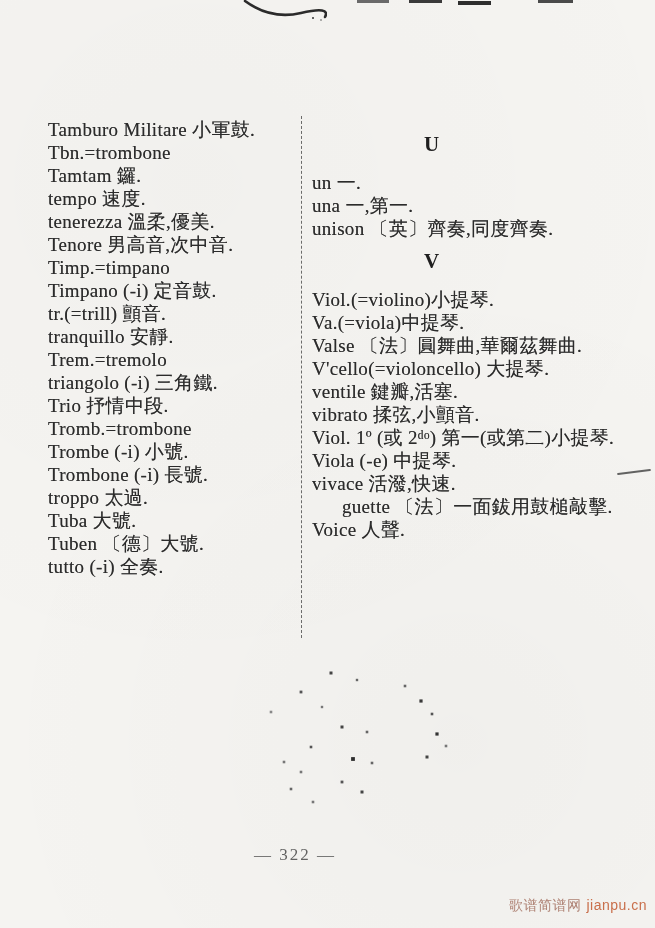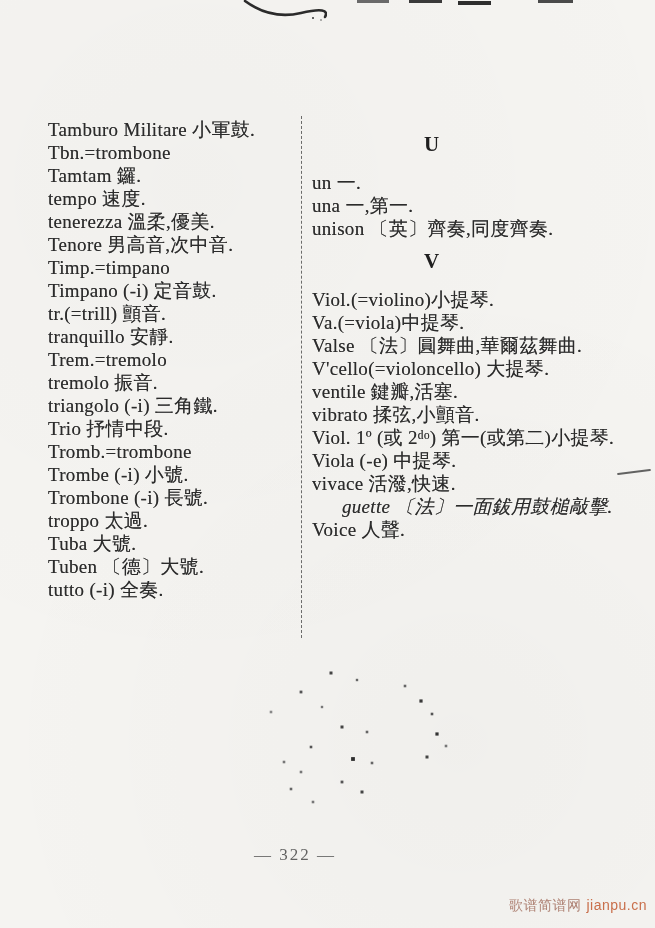--- a/index.html
+++ b/index.html
@@ -41,21 +41,20 @@
     font-size: 19px;
     line-height: 16px;
     letter-spacing: 0.3px;
     white-space: nowrap;
     color: #2b2b2b;
     text-shadow: 0 0 0.4px rgba(40,40,40,0.55);
   }
   .entry-line.cont {
     padding-left: 30px;
     margin-top: 7px;
-    font-style: italic;
   }
   .section-letter {
     width: 240px;
     text-align: center;
     font-size: 21px;
     font-weight: bold;
     letter-spacing: 1px;
     margin: 4px 0 18px 0;
     color: #1f1f1f;
   }
@@ -199,23 +198,20 @@
     <div class="entry">
       <div class="entry-line">tr.(=trill) 顫音.</div>
     </div>
     <div class="entry">
       <div class="entry-line">tranquillo 安靜.</div>
     </div>
     <div class="entry">
       <div class="entry-line">Trem.=tremolo</div>
     </div>
     <div class="entry">
-      <div class="entry-line">tremolo 振音.</div>
-    </div>
-    <div class="entry">
       <div class="entry-line">triangolo (-i) 三角鐵.</div>
     </div>
     <div class="entry">
       <div class="entry-line">Trio 抒情中段.</div>
     </div>
     <div class="entry">
       <div class="entry-line">Tromb.=trombone</div>
     </div>
     <div class="entry">
       <div class="entry-line">Trombe (-i) 小號.</div>

